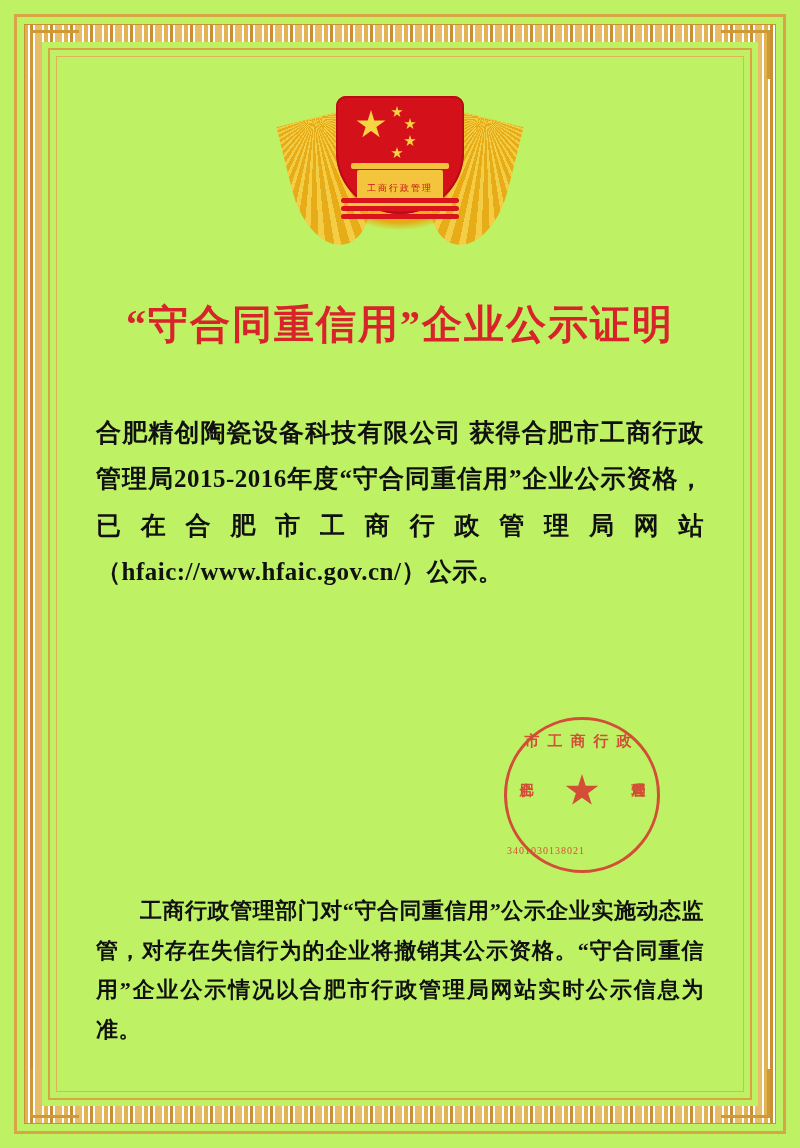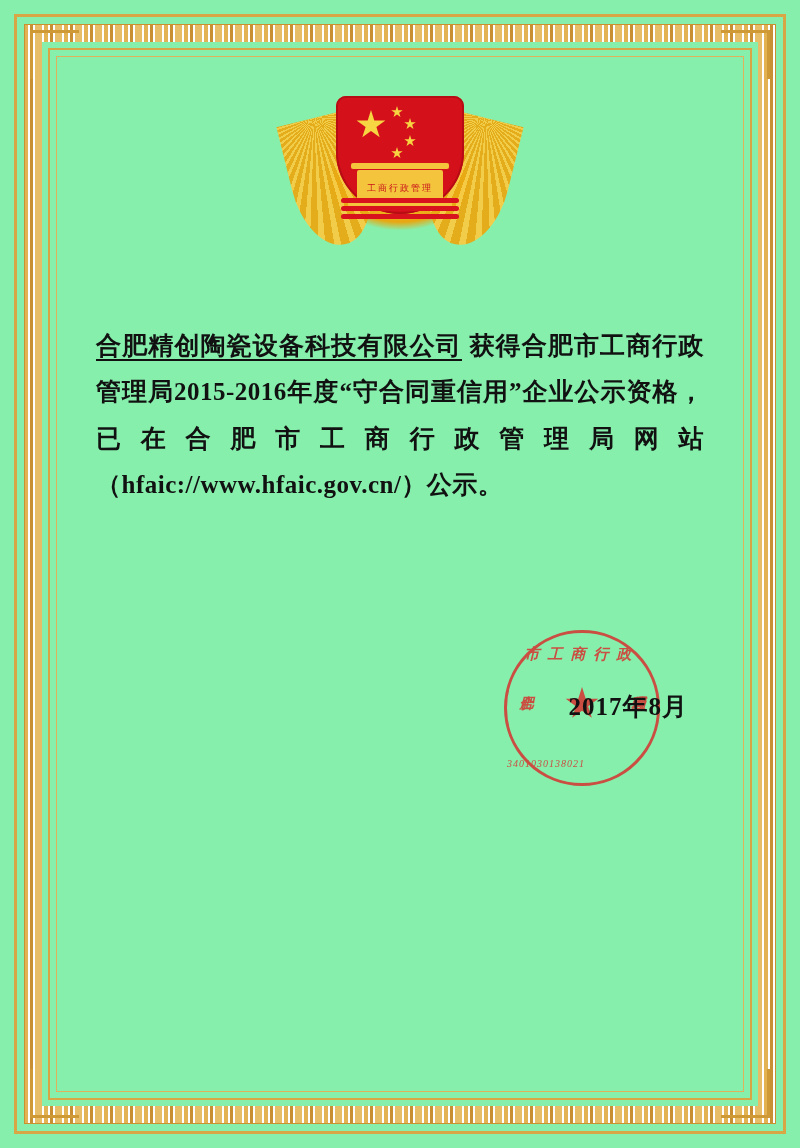--- a/index.html
+++ b/index.html
@@ -11,21 +11,21 @@
     width: 800px;
     height: 1148px;
     font-family: "Liberation Serif", serif;
     position: relative;
     overflow: hidden;
   }
 
   .certificate {
     position: absolute;
     inset: 0;
-    background: #86efac;
+    background: #bef264;
   }
 
   
   .frame-outer {
     position: absolute;
     left: 14px; top: 14px; right: 14px; bottom: 14px;
     border: 3px solid #d9a646;
   }
   .frame-meander {
     position: absolute;
@@ -210,21 +210,20 @@
   .body-main {
     margin: 58px 26px 0 26px;
     font-size: 25px;
     line-height: 1.85;
     color: #111;
     text-align: justify;
     font-weight: bold;
     letter-spacing: 0.5px;
   }
   .body-main .company {
-    text-decoration: underline;
     text-underline-offset: 5px;
   }
   .body-main .url {
     font-family: "Liberation Serif", serif;
   }
 
   
   .date-row {
     position: relative;
     margin-top: 112px;
@@ -242,21 +241,20 @@
   .seal {
     position: absolute;
     right: 70px;
     top: 10px;
     width: 150px;
     height: 150px;
     border: 3px solid #d6322f;
     border-radius: 50%;
     color: #d6322f;
     opacity: .85;
-    font-style: italic;
   }
   .seal .seal-star {
     position: absolute;
     left: 50%; top: 50%;
     transform: translate(-50%, -62%);
     width: 34px; height: 34px;
     background: #d6322f;
     clip-path: polygon(50% 0%, 61% 35%, 98% 35%, 68% 57%, 79% 91%, 50% 70%, 21% 91%, 32% 57%, 2% 35%, 39% 35%);
   }
   .seal .seal-top {
@@ -331,32 +329,33 @@
         </div>
         <div class="emblem-text">工商行政管理</div>
         <div class="ribbon">
           <div class="band b1"></div>
           <div class="band b2"></div>
           <div class="band b3"></div>
         </div>
       </div>
     </div>
 
+    <div class="title">“守合同重信用”企业公示证明</div>
 
 
     <div class="body-main">
       <span class="company">合肥精创陶瓷设备科技有限公司</span><span> 获得合肥市工商行政管理局2015-2016年度“守合同重信用”企业公示资格，已在合肥市工商行政管理局网站（</span><span class="url">hfaic://www.hfaic.gov.cn/</span><span>）公示。</span>
     </div>
 
     <div class="date-row">
       <div class="seal">
         <div class="seal-top">市工商行政</div>
         <div class="seal-left">合肥</div>
         <div class="seal-right">管理局</div>
         <div class="seal-star"></div>
         <div class="seal-code">3401030138021</div>
       </div>
-      <div class="date">2017年8月</div>
     </div>
 
+    <div class="footnote">工商行政管理部门对“守合同重信用”公示企业实施动态监管，对存在失信行为的企业将撤销其公示资格。“守合同重信用”企业公示情况以合肥市行政管理局网站实时公示信息为准。</div>
 
   </div>
 </div>
 
 </body></html>

